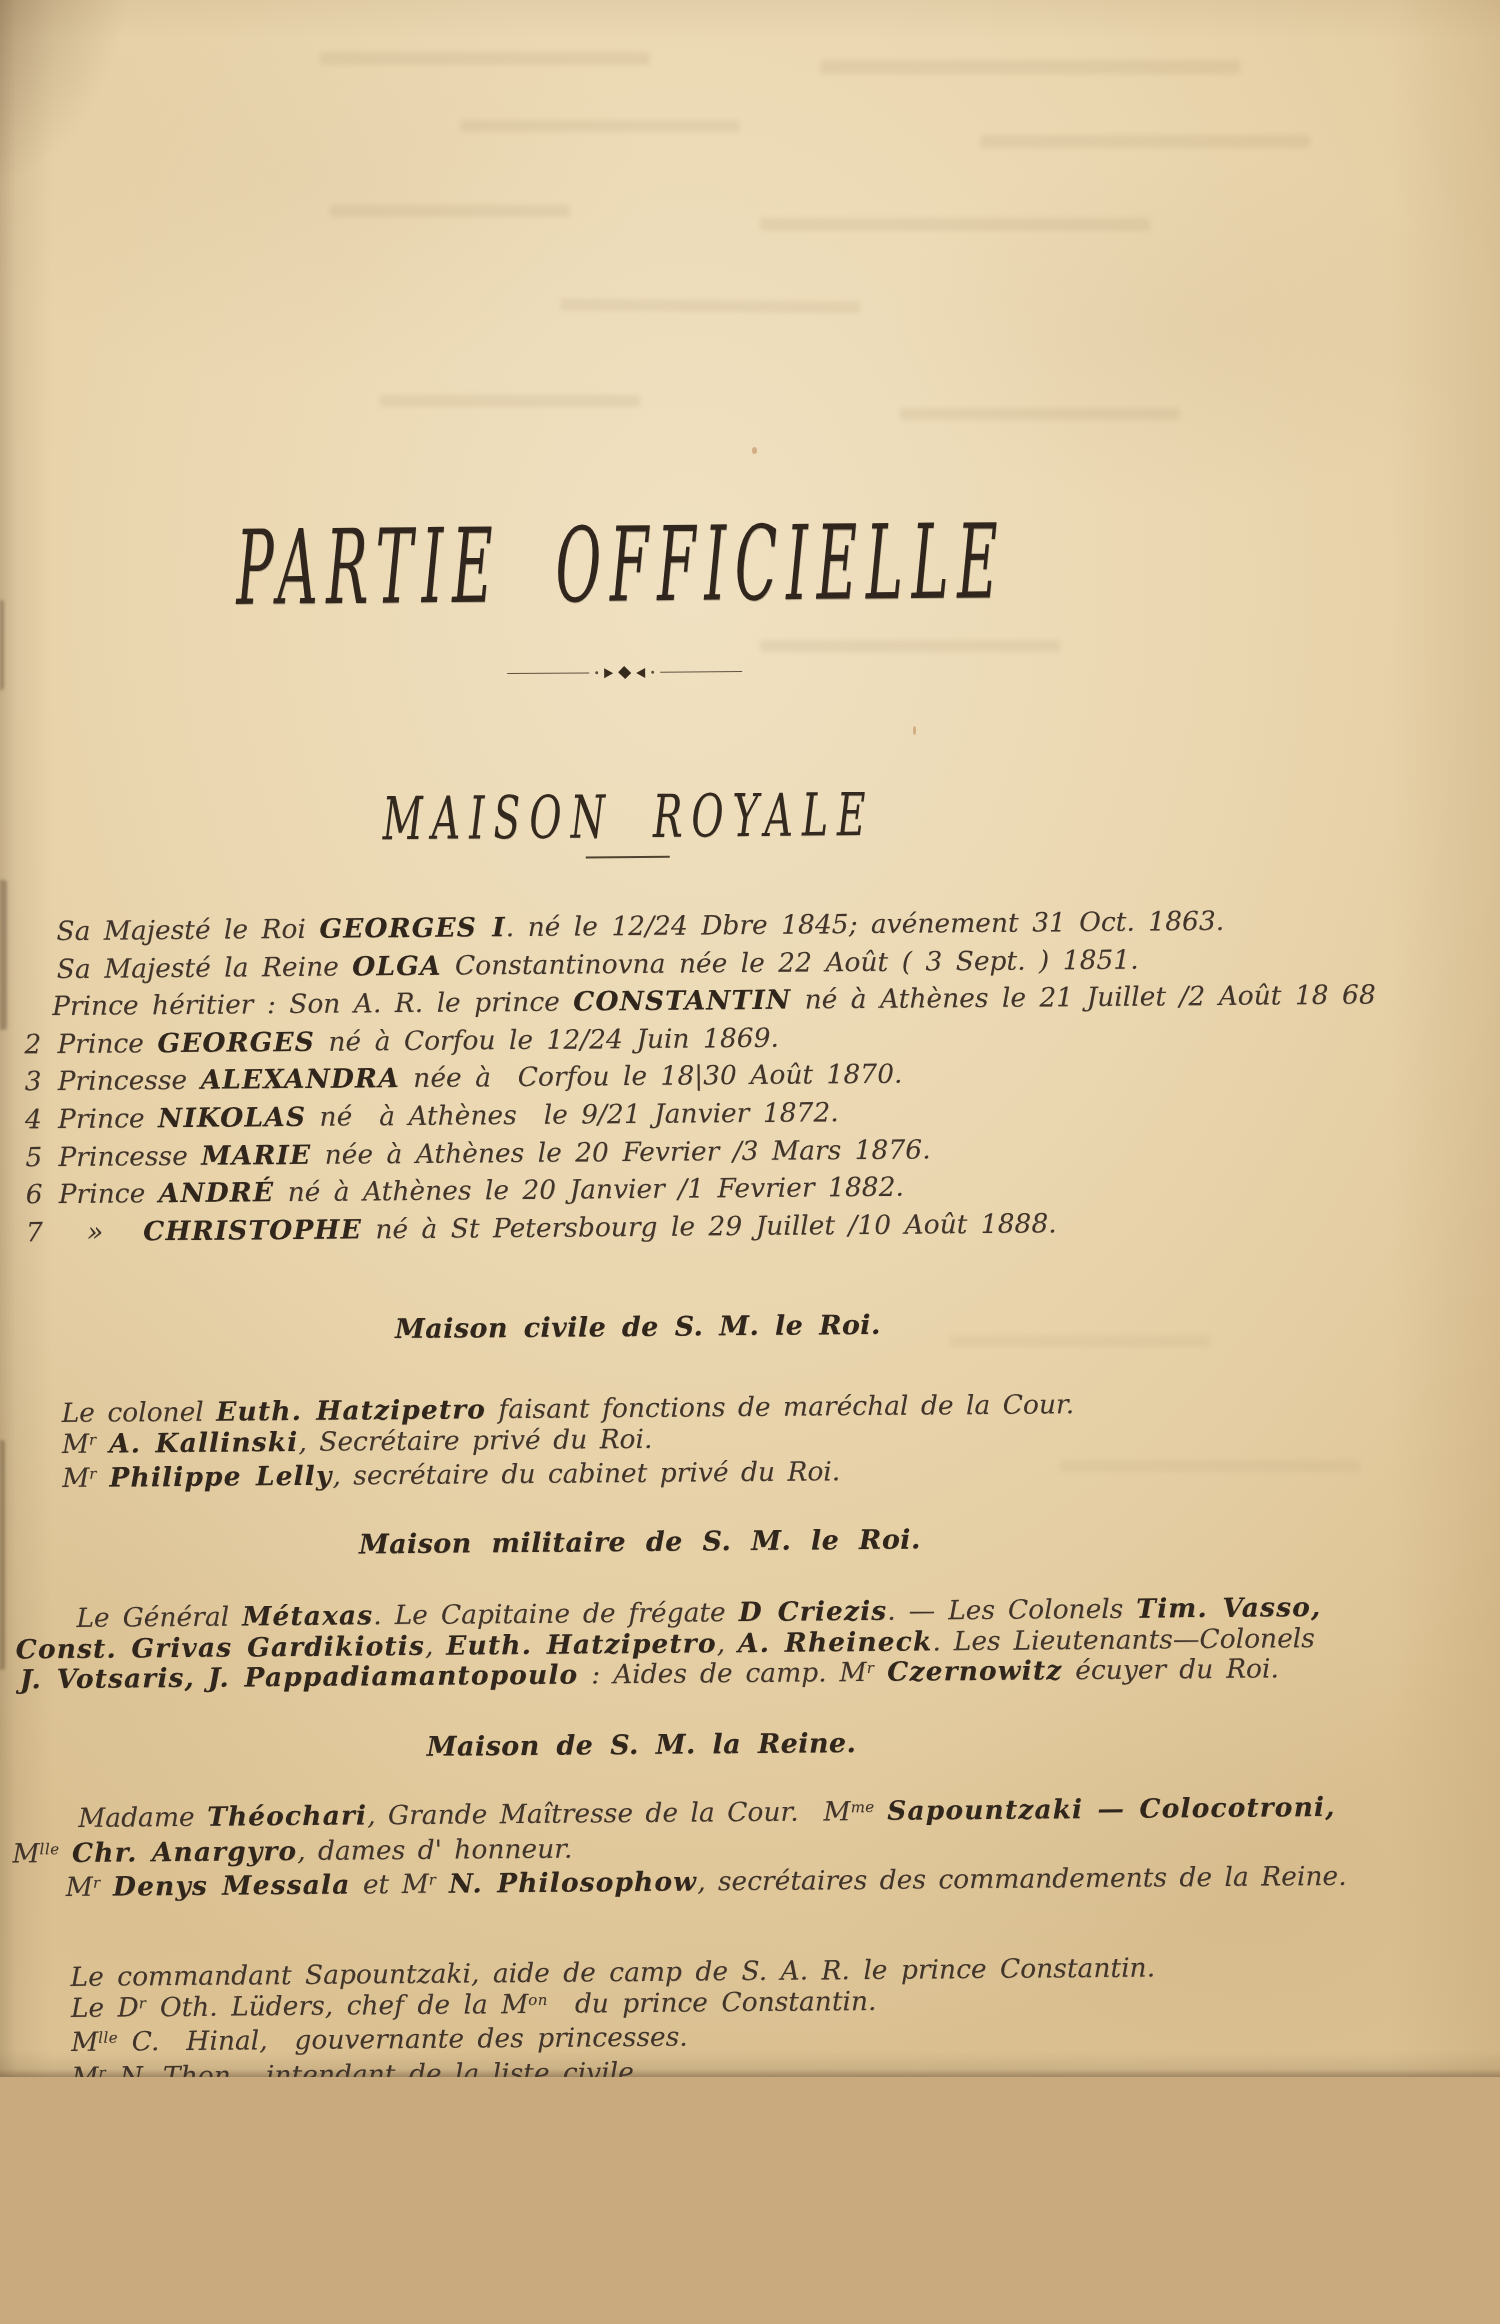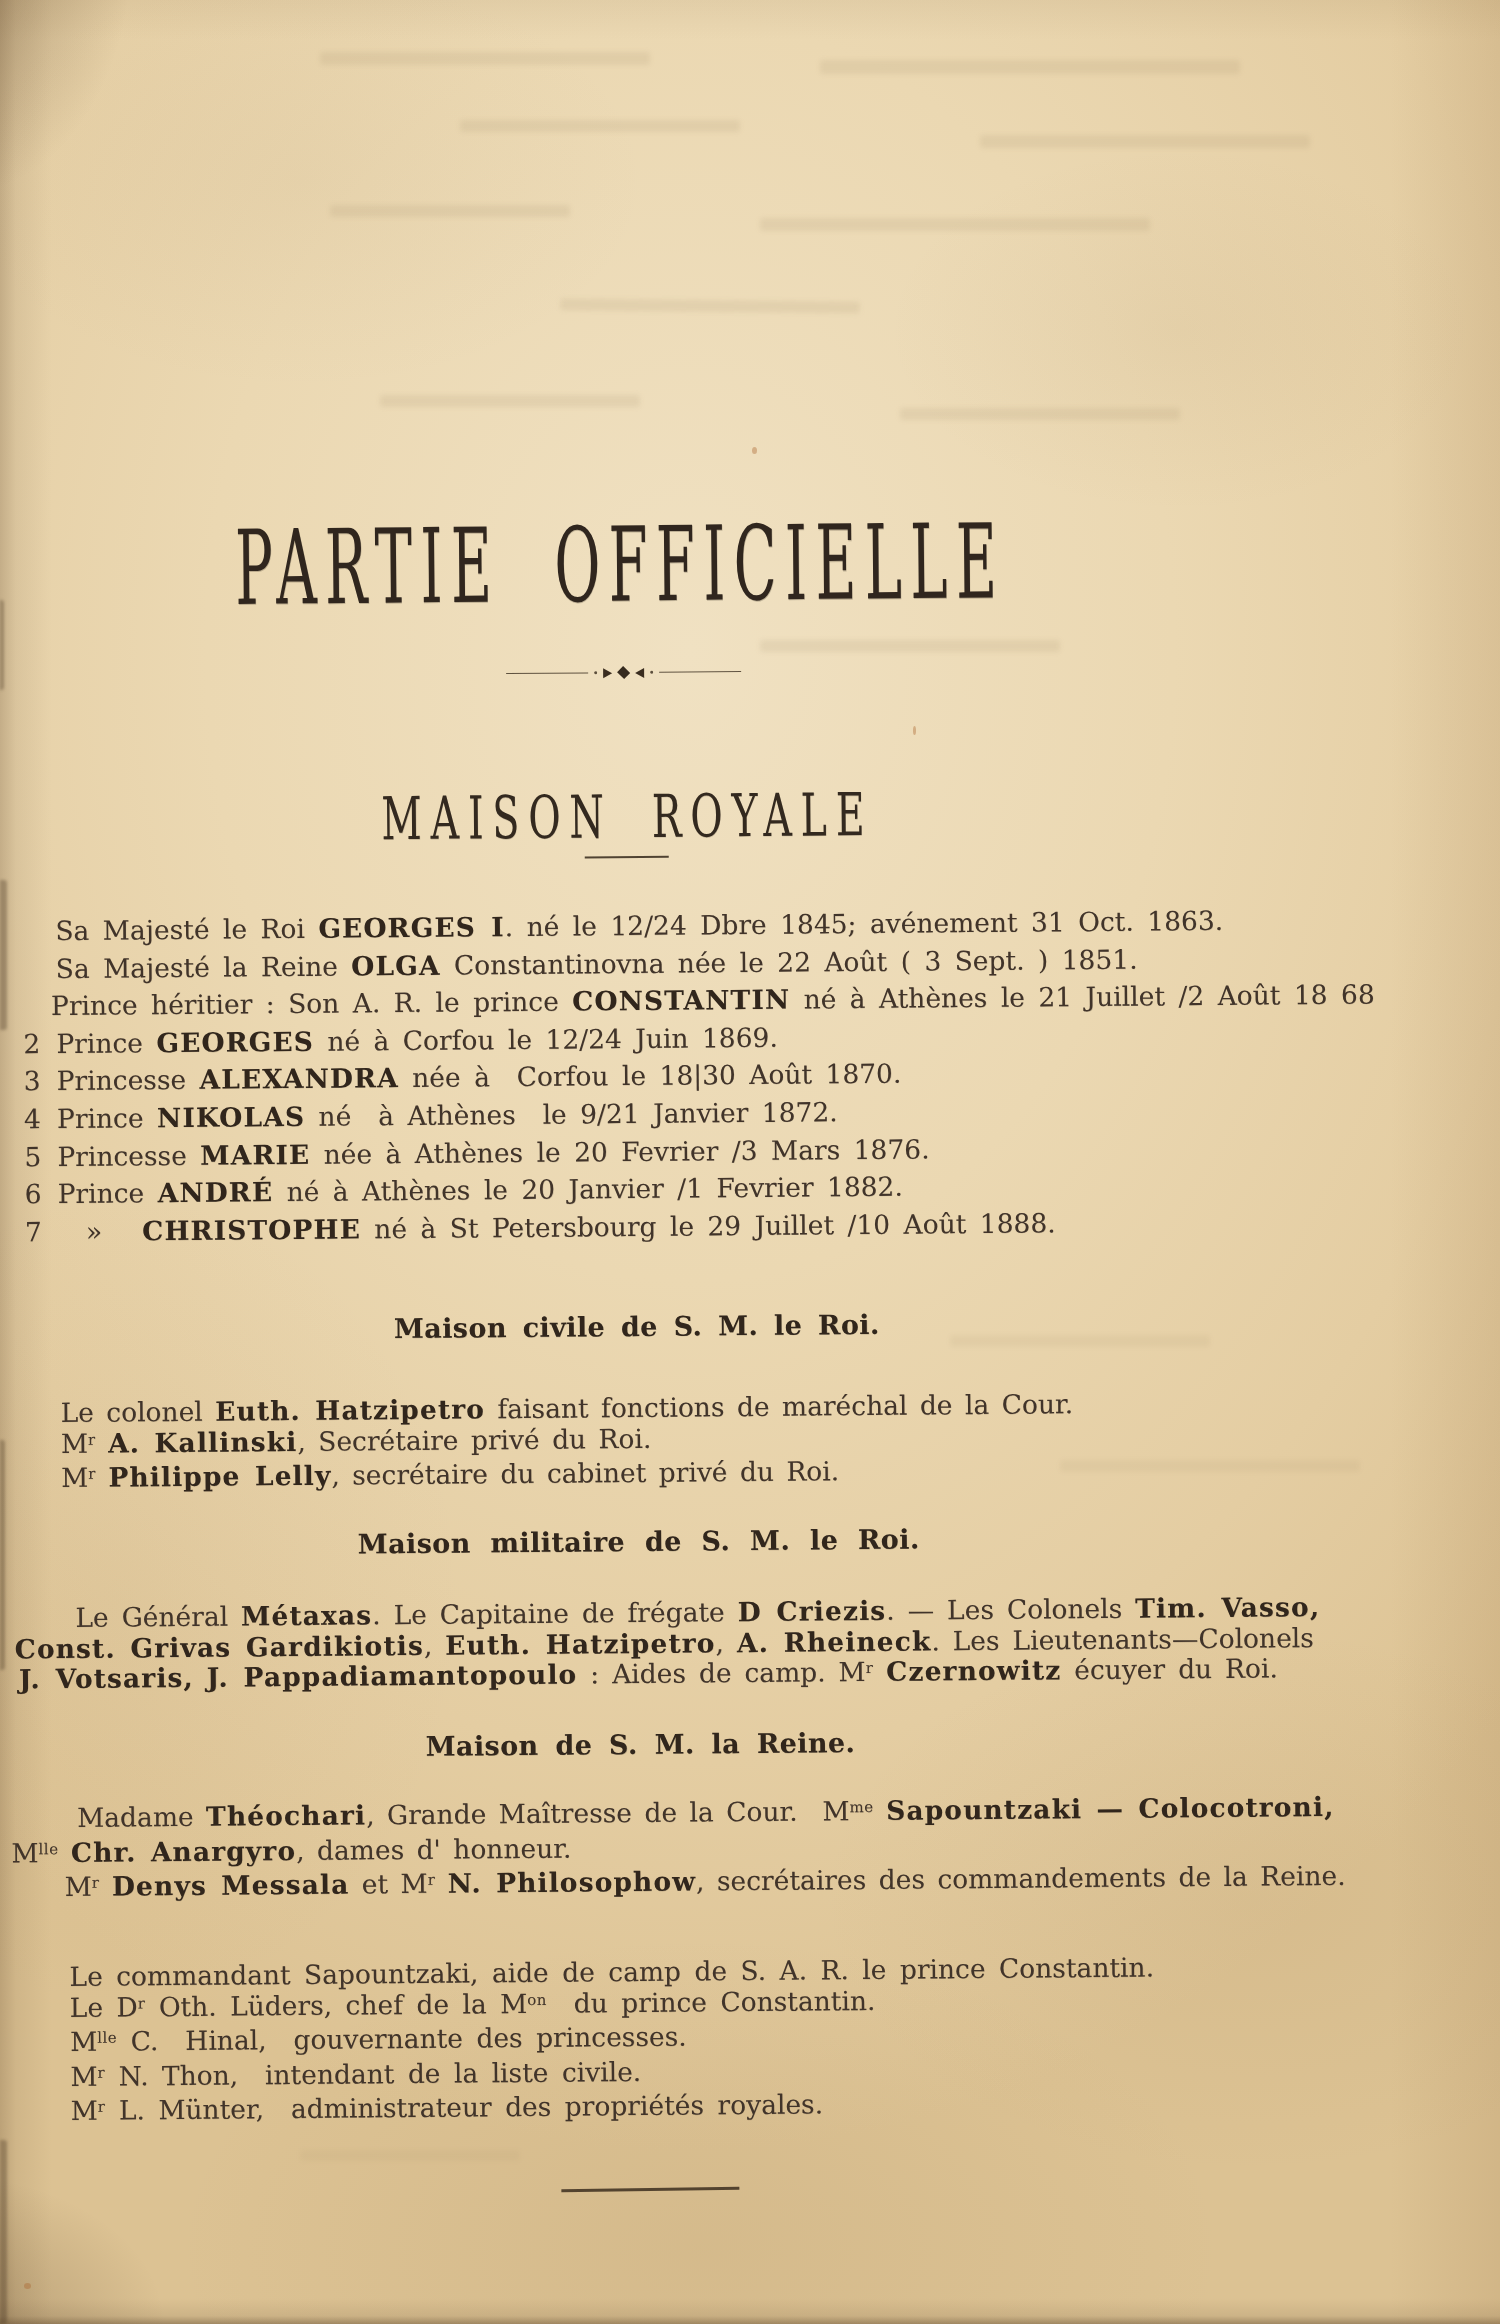--- a/index.html
+++ b/index.html
@@ -3,30 +3,31 @@
 <meta charset="utf-8">
 <title>Page scan</title>
 <style>
   html,body{margin:0;padding:0;}
   body{
     width:1500px;height:2324px;overflow:hidden;
     background:#c9a97e;
     font-family:"DejaVu Serif", serif;
   }
   #page{
-    position:relative;width:1500px;height:2324px;overflow:hidden;
+    position:relative;width:1500px;height:2077px;overflow:hidden;
     color:var(--c-ink,#41342a);
     background:
       radial-gradient(240px 340px at -40px -50px, rgba(86,62,36,.38), rgba(86,62,36,0) 72%),
       radial-gradient(300px 200px at -60px 2324px, rgba(80,58,34,.30), rgba(80,58,34,0) 75%),
       linear-gradient(90deg, rgba(96,70,42,.26) 0px, rgba(96,70,42,.10) 16px, rgba(96,70,42,0) 52px),
       linear-gradient(270deg, rgba(140,100,55,.13) 0px, rgba(140,100,55,0) 110px),
       linear-gradient(0deg, rgba(70,50,28,.40) 0px, rgba(70,50,28,.10) 8px, rgba(70,50,28,0) 26px),
       linear-gradient(180deg, rgba(120,90,50,.08) 0px, rgba(120,90,50,0) 40px),
       radial-gradient(1150px 1500px at 46% 28%, var(--c-paper,#f0e1c2) 0%, #ebd8b2 42%, #e4cda2 74%, var(--c-paper_edge,#dcc293) 100%);
+    font-style: italic;
   }
   
   #page::before{
     content:'';position:absolute;inset:0;pointer-events:none;
     background:
       radial-gradient(420px 260px at 1180px 330px, rgba(150,118,74,.07), transparent 70%),
       radial-gradient(500px 300px at 300px 180px, rgba(150,118,74,.06), transparent 70%),
       radial-gradient(600px 380px at 1250px 1900px, rgba(150,118,74,.08), transparent 72%),
       radial-gradient(500px 600px at 120px 1600px, rgba(150,118,74,.05), transparent 70%),
       radial-gradient(700px 420px at 700px 2250px, rgba(140,108,66,.09), transparent 75%);

